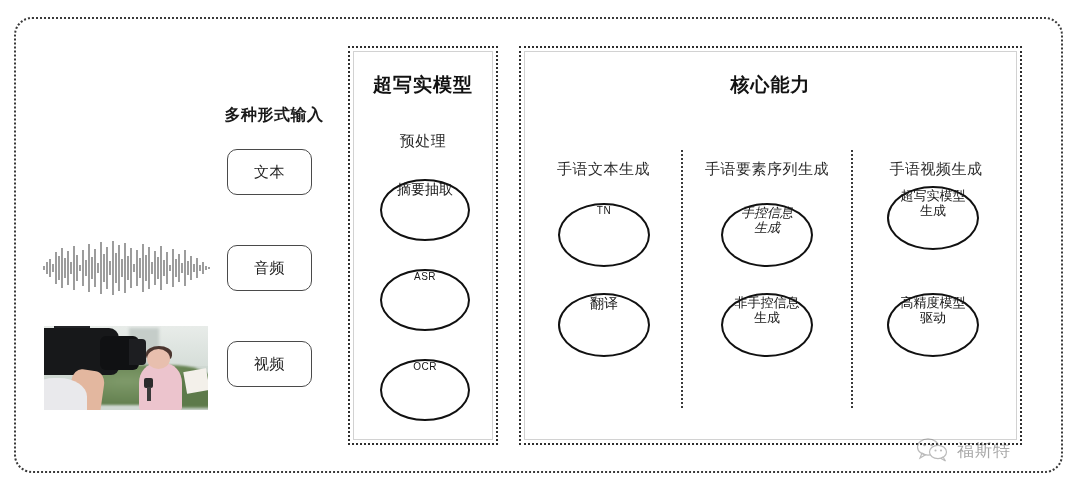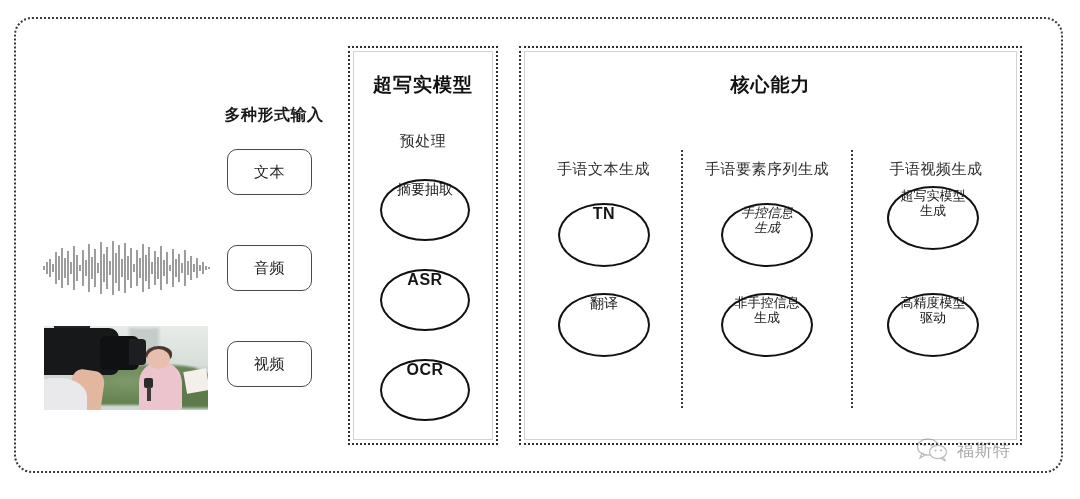--- a/index.html
+++ b/index.html
@@ -99,21 +99,21 @@
     background: #ffffff;
   }
   .ellipse span {
     font-size: 14px;
     line-height: 1.18;
     color: #151515;
     white-space: pre-line;
     display: block;
   }
   .ellipse.small span { font-size: 13px; }
-  .ellipse.latin span { font-size: 16px; letter-spacing: 0.5px; font-weight: bold; }
+  .ellipse.latin span { font-size: 10px; letter-spacing: 0.5px; }
 
   
   .inputs-title {
     position: absolute;
     left: 214px;
     top: 105px;
     width: 120px;
     text-align: center;
     font-size: 16px;
     font-weight: bold;

